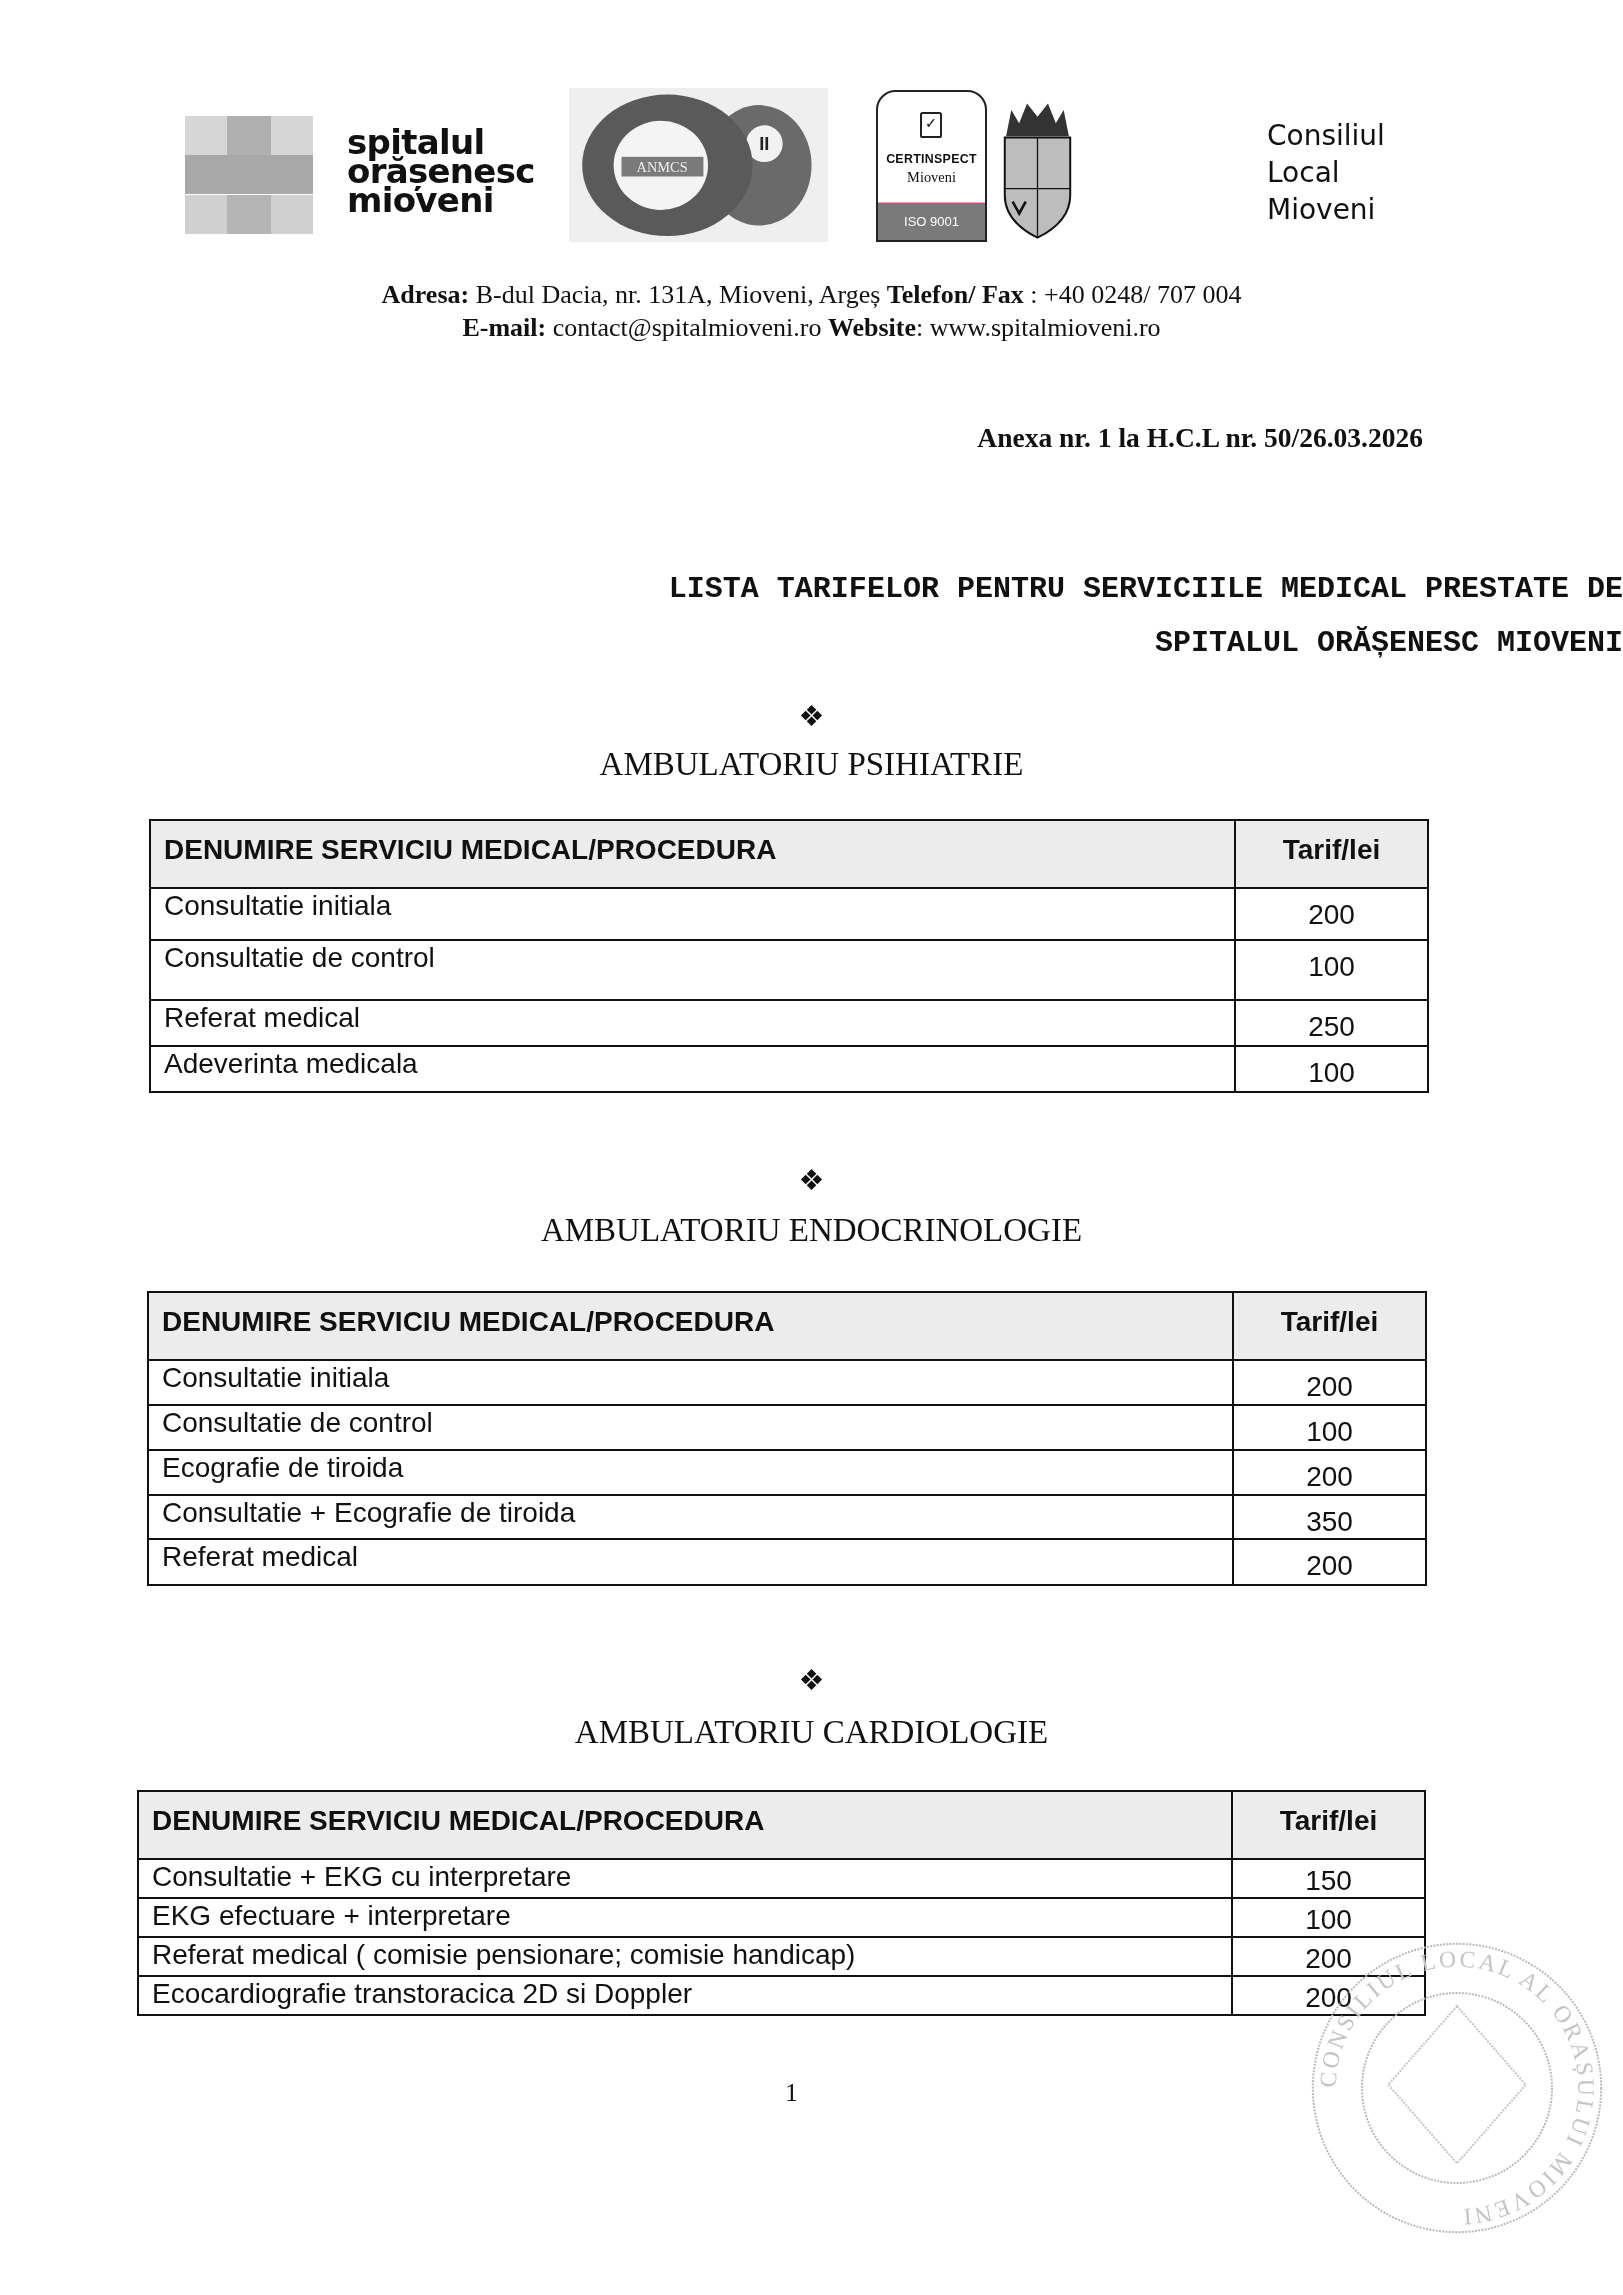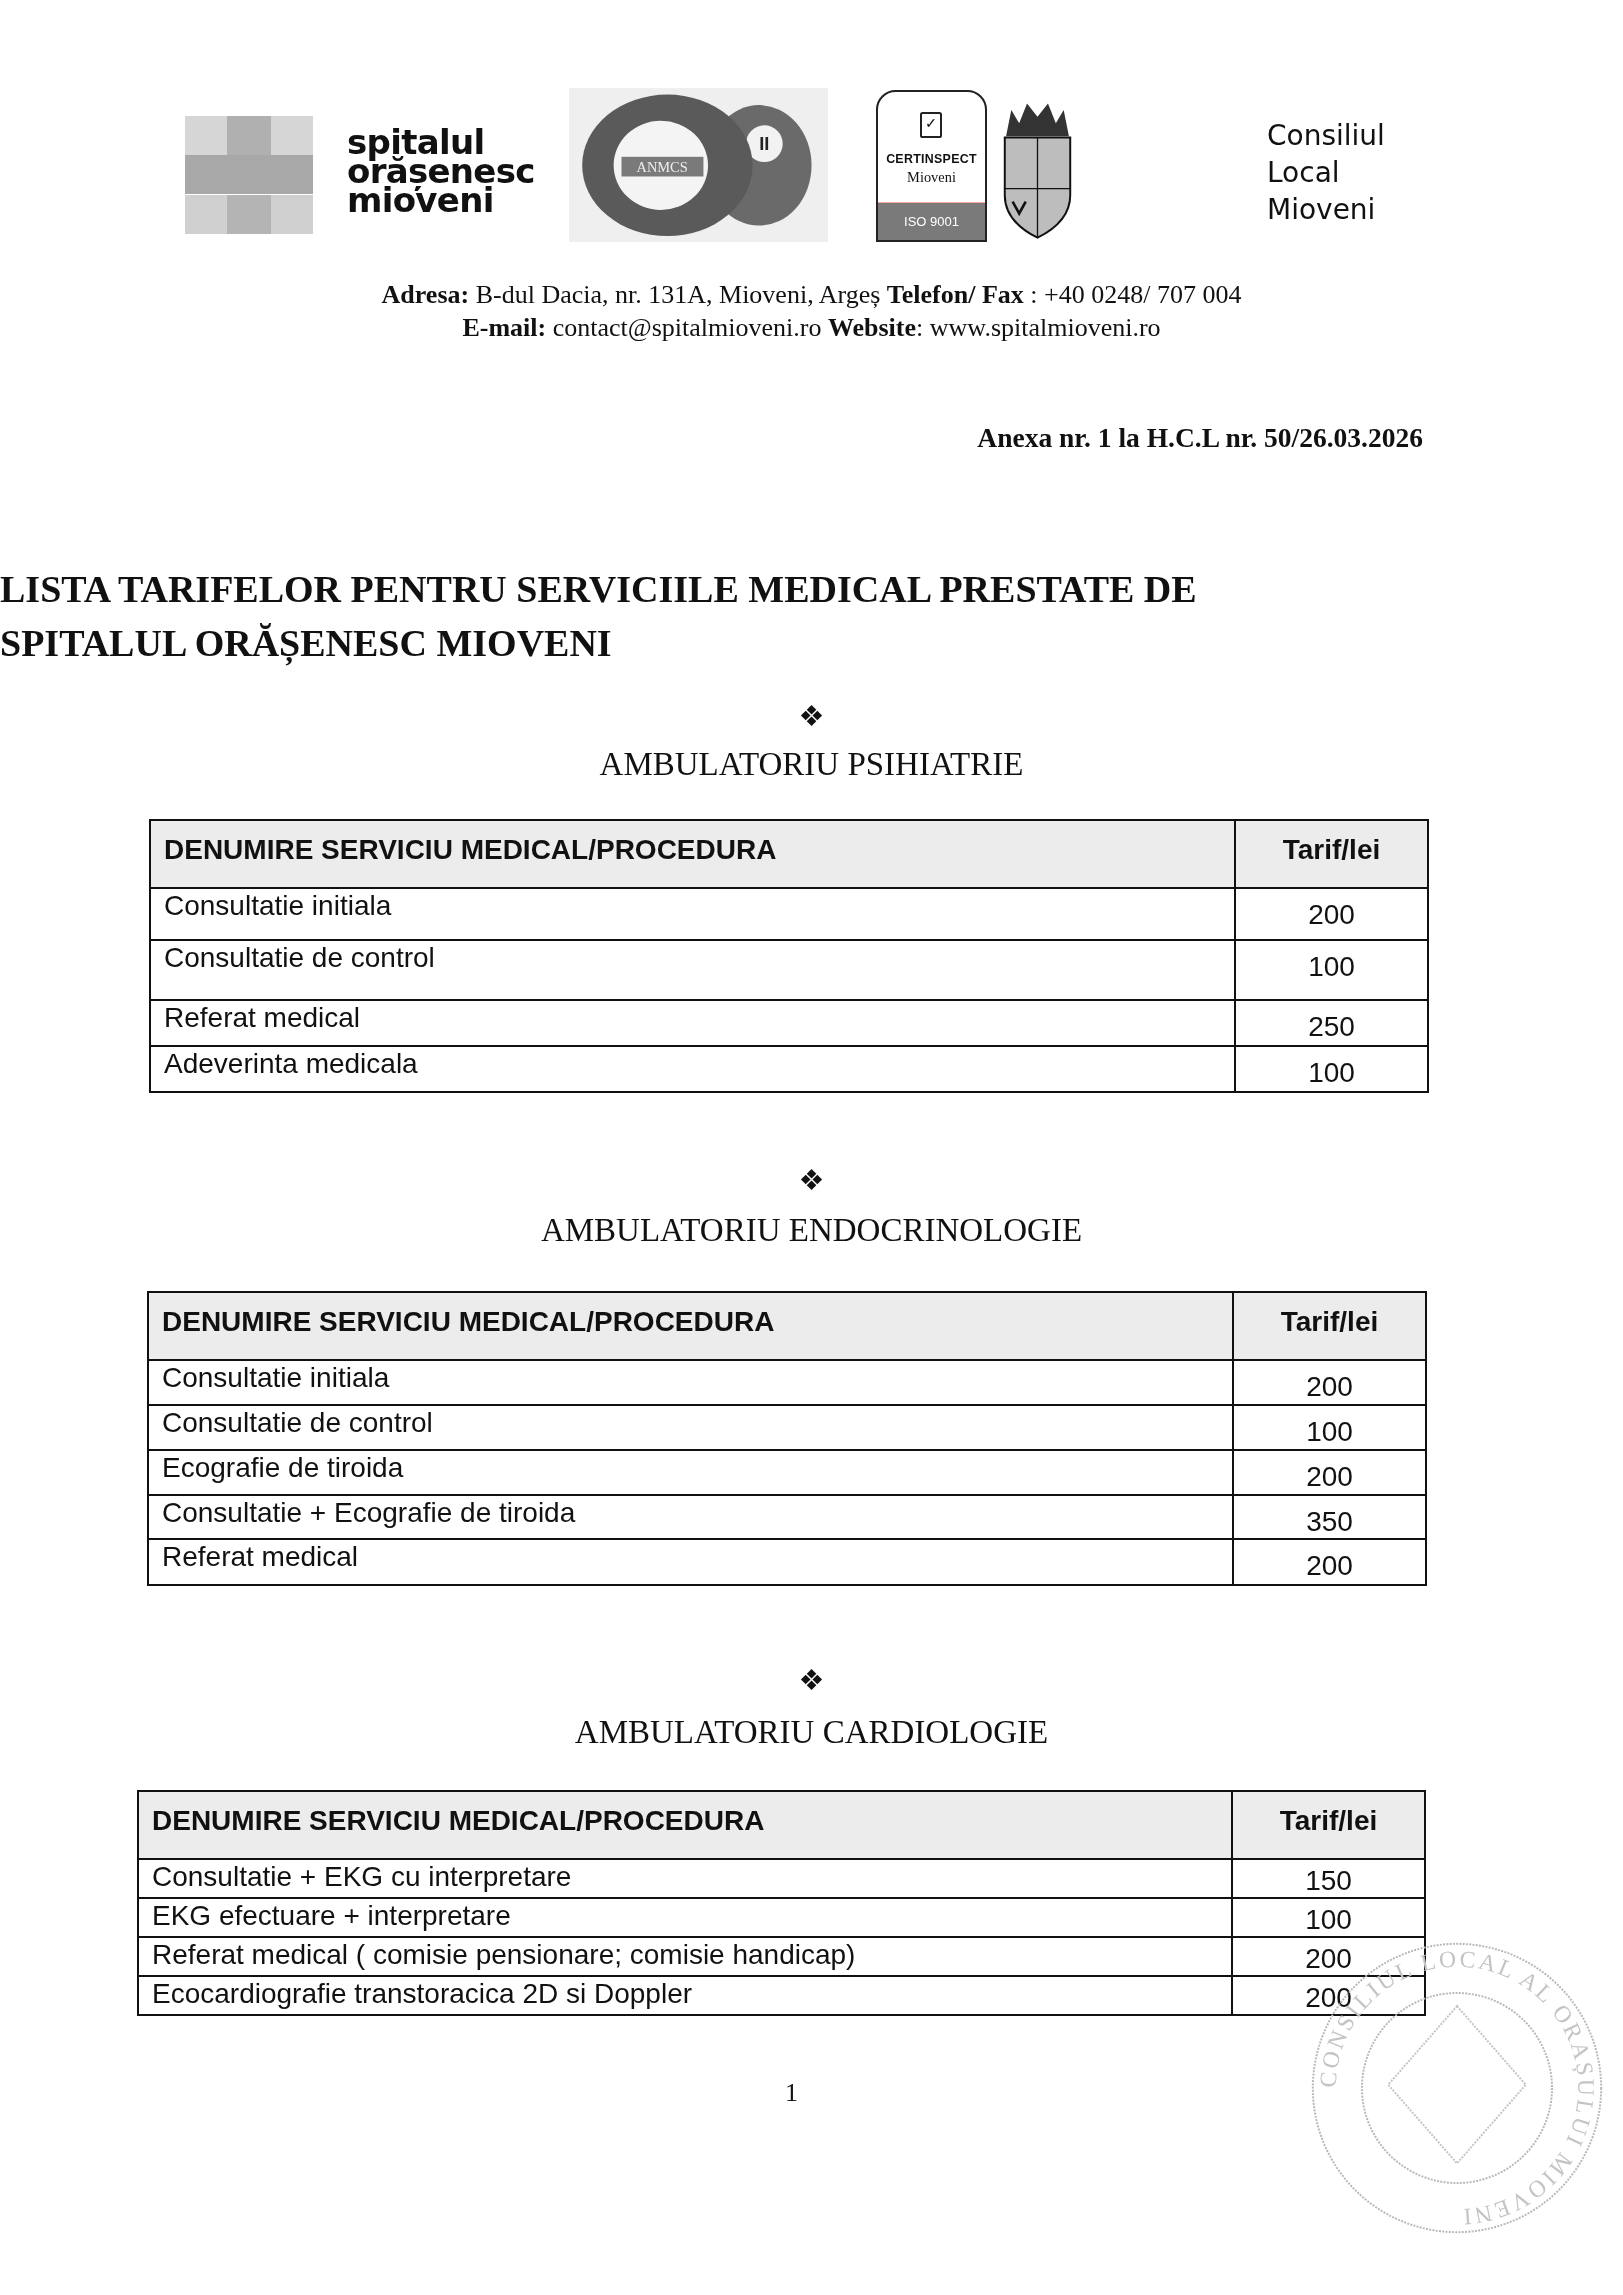--- a/index.html
+++ b/index.html
@@ -21,21 +21,21 @@
 
   .coat { position: absolute; left: 998px; top: 97px; width: 79px; height: 144px; }
   .council { position: absolute; left: 1267px; top: 117px; font-family: "DejaVu Sans", sans-serif; font-size: 28px; line-height: 37px; color: #111; }
 
   
   .contact { position: absolute; left: 0; right: 0; text-align: center; font-family: "Liberation Serif", serif; font-size: 26px; line-height: 31px; }
   .contact b { font-weight: bold; }
 
   .annex { position: absolute; right: 200px; top: 422px; font-family: "Liberation Serif", serif; font-weight: bold; font-size: 27.5px; }
 
-  .doc-title { position: absolute; left: 0; right: 0; top: 562px; text-align: left; font-family: Liberation Serif, serif; font-weight: bold; font-size: 38px; line-height: 54px; }
+  .doc-title { position: absolute; left: 0; right: 0; top: 562px; text-align: right; font-family: Liberation Mono, monospace; font-weight: bold; font-size: 30px; line-height: 54px; }
 
   
   .bullet { position: absolute; left: 0; right: 0; text-align: center; font-family: "DejaVu Sans", sans-serif; font-size: 29px; line-height: 29px; }
   .section-title { position: absolute; left: 0; right: 0; text-align: center; font-family: "Liberation Serif", serif; font-size: 33px; line-height: 39px; }
 
   table.tarife { position: absolute; border-collapse: collapse; font-family: "Liberation Sans", sans-serif; }
   table.tarife td, table.tarife th { border: 2px solid #111; padding: 0 13px; vertical-align: top; }
   table.tarife th { background: #ececec; font-weight: bold; font-size: 28px; text-align: left; height: 68px; padding-top: 13px; box-sizing: border-box; }
   table.tarife th.tarif-col { text-align: center; }
   table.tarife td { font-size: 28px; line-height: 33px; }

